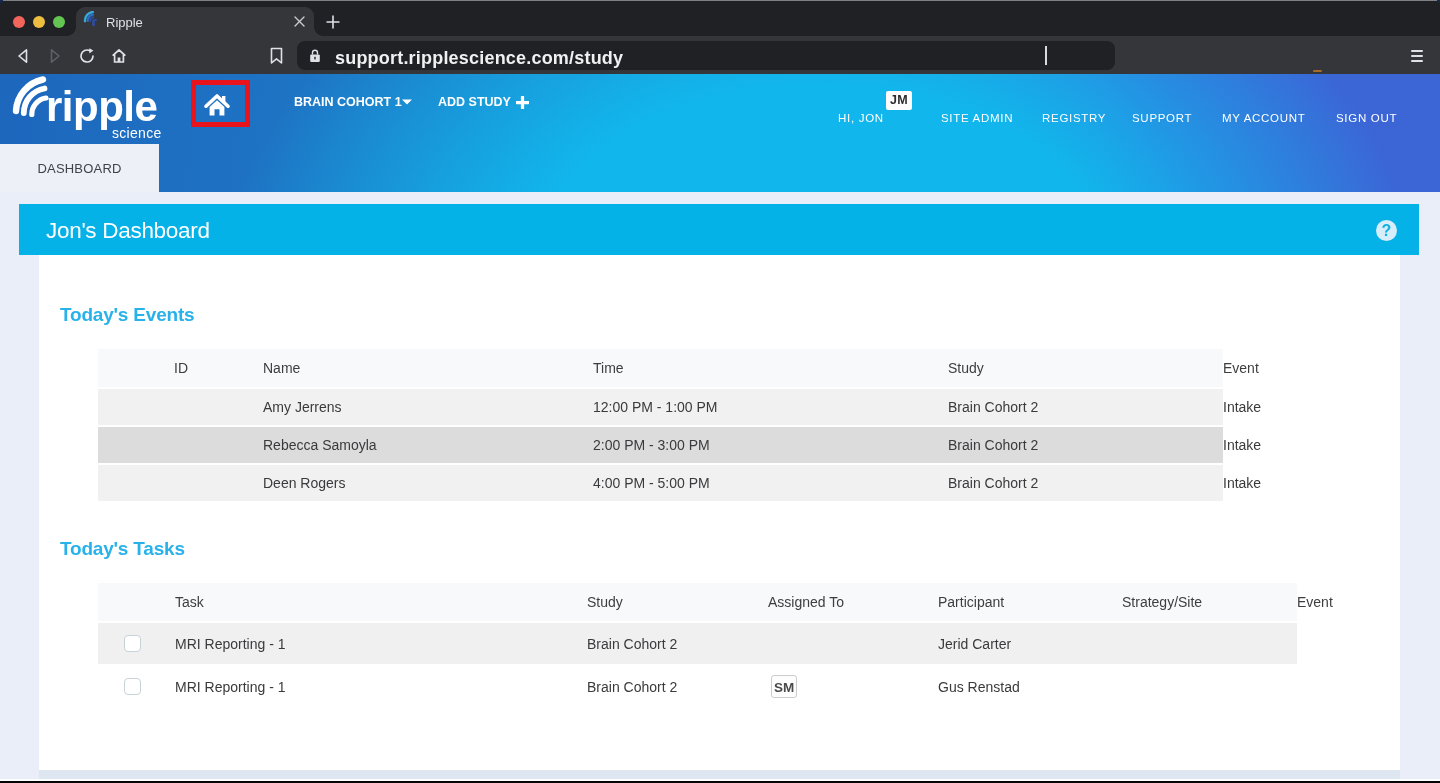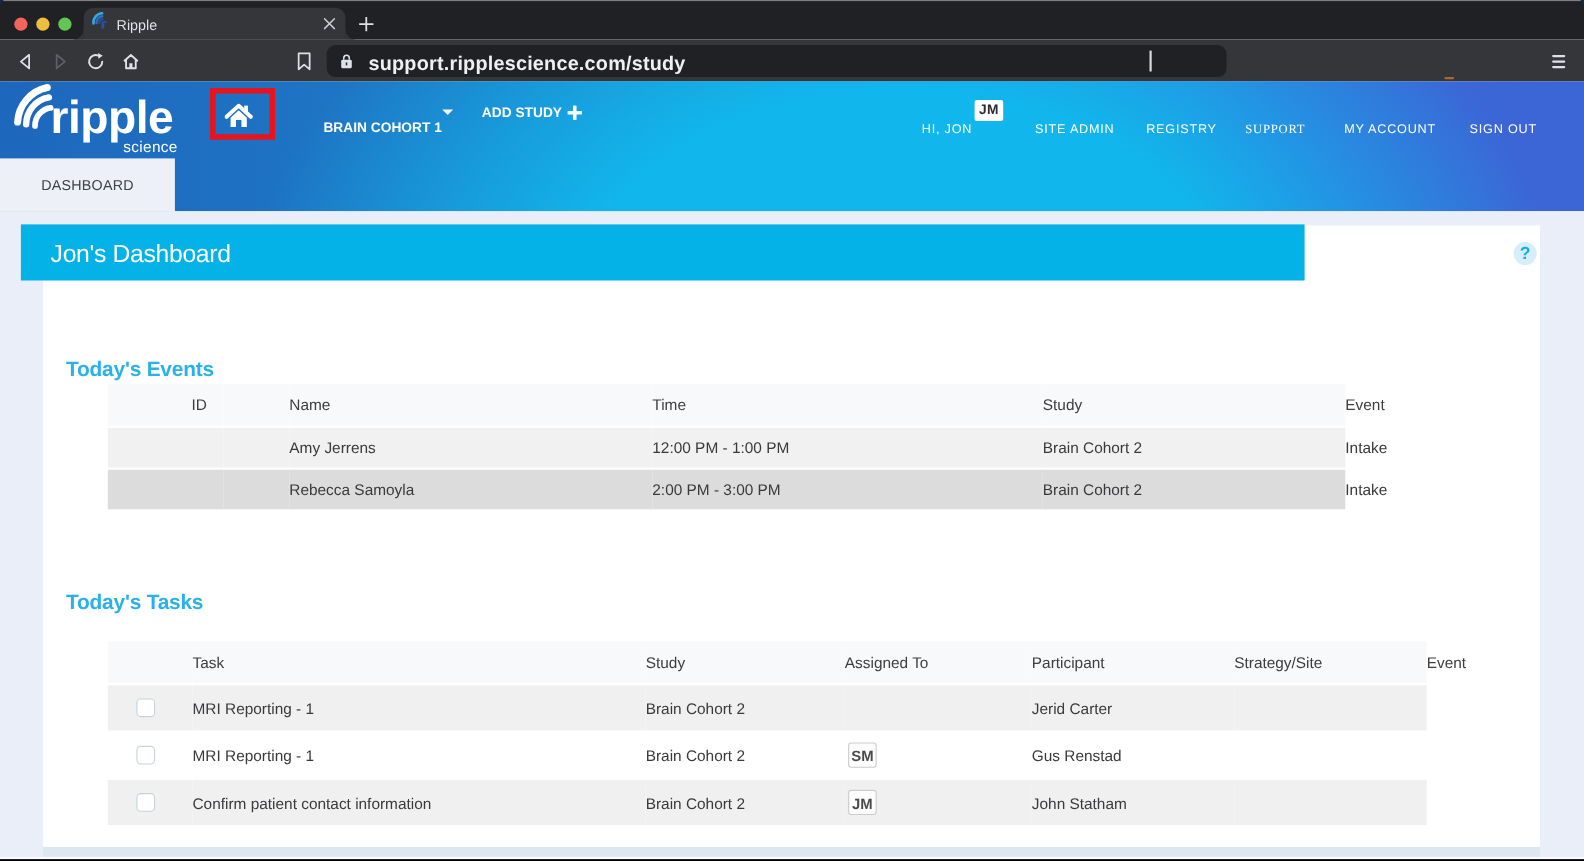--- a/index.html
+++ b/index.html
@@ -31,21 +31,21 @@
 .navitem { color:#fff; font-size:12.5px; font-weight:600; letter-spacing:0px; top:21px; }
 .rnav { color:#fff; font-size:11.5px; font-weight:400; letter-spacing:0.7px; top:22px;margin-top:16px; }
 #jmbadge { left:886px; top:17px; width:26px; height:19px; background:#fdfdfd; border-radius:2px;
   color:#2d2d2d; font-size:12.5px; font-weight:bold; text-align:center; line-height:19px; letter-spacing:0.3px;}
 #dashtab { left:0; top:70px; width:159px; height:48px; background:#edf1f7; }
 #dashtab span { position:absolute; left:0; width:100%; text-align:center; top:17px; color:#3e4347; font-size:13px; letter-spacing:0.2px; }
 
 
 #page { left:0; top:192px; width:1440px; height:587px; background:#e9eef8; }
 #card { left:39px; top:13px; width:1361px; height:565px; background:#ffffff; }
-#bluebar { left:19px; top:12px; width:1167px; height:51px; background:#04b2e8; }
+#bluebar { left:19px; top:12px; width:1400px; height:51px; background:#04b2e8; }
 #bluebar h1 { position:absolute; left:27px; top:14px; color:#fff; font-size:22.5px; font-weight:400; letter-spacing:-0.3px; }
 #helpc { left:1357px; top:16px; width:21px; height:21px; border-radius:50%; background:#d7edf9;
   color:#0db0e4; font-weight:bold; font-size:16px; text-align:center; line-height:21px; }
 h2.sect { position:absolute; left:60px; color:#28b2e9; font-size:19px; font-weight:bold; letter-spacing:-0.2px; }
 table.grid { position:absolute; left:60px; width:1132px; border-collapse:separate; border-spacing:0 2px; table-layout:fixed; font-size:14px; color:#3a3a3c;padding-left:38px; }
 table.grid th { font-weight:500; color:#3e3e40; text-align:left; background:#f8f9fa; height:38px; padding:0; }
 table.grid td { height:36px; padding:0; }
 #tasks td { height:41px; }
 .r1 td { background:#f1f1f2; }
 .r2 td { background:#dcdcdd; }
@@ -134,48 +134,48 @@
     <text x="46" y="47" font-family="Liberation Sans, sans-serif" font-size="42" font-weight="bold" fill="#fff" letter-spacing="-0.5">ripple</text>
     <text x="112" y="64" font-family="Liberation Sans, sans-serif" font-size="14" fill="#fff" letter-spacing="0.3">science</text>
   </svg>
   <div class="abs" id="homebox">
     <svg class="abs" style="left:8px; top:9px;" width="26" height="22" viewBox="0 0 26 22">
       <rect x="18" y="2" width="3.4" height="6" fill="#fff"></rect>
       <path d="M2 12.2 L13 2 L24 12.2" fill="none" stroke="#fff" stroke-width="3.6" stroke-linecap="round" stroke-linejoin="round"></path>
       <path d="M5.6 13 L13 6.2 L20.4 13 V21.5 H15.5 V15.2 H10.5 V21.5 H5.6 Z" fill="#fff"></path>
     </svg>
   </div>
-  <span class="abs navitem" style="left:294px;margin-top:14px;">BRAIN COHORT 1</span>
+  <span class="abs navitem" style="left:294px;">BRAIN COHORT 1</span>
   <svg class="abs" style="left:402px; top:25px;" width="10" height="6" viewBox="0 0 10 6">
     <path d="M0 0.5 H10 L5 5.5 Z" fill="#fff"></path>
   </svg>
   <span class="abs navitem" style="left:438px;">ADD STUDY</span>
   <svg class="abs" style="left:516px; top:22px;" width="13" height="13" viewBox="0 0 16 16">
     <path d="M8 1 V15 M1 8 H15" stroke="#fff" stroke-width="4" stroke-linecap="round"></path>
   </svg>
   <span class="abs rnav" style="left:838px;">HI,&nbsp;JON</span>
   <div class="abs" id="jmbadge">JM</div>
   <span class="abs rnav" style="left:941px;">SITE ADMIN</span>
   <span class="abs rnav" style="left:1042px;">REGISTRY</span>
-  <span class="abs rnav" style="left:1132px;font-family:Liberation Serif, serif;">SUPPORT</span>
+  <span class="abs rnav" style="left:1132px;">SUPPORT</span>
   <span class="abs rnav" style="left:1222px;">MY ACCOUNT</span>
   <span class="abs rnav" style="left:1336px;">SIGN OUT</span>
   <div class="abs" id="dashtab">
       <span>DASHBOARD</span>
     </div>
 </div>
 
 <div class="abs" id="page">
   <div class="abs" id="card"></div>
   <div class="abs" id="bluebar">
     <h1>Jon's Dashboard</h1>
     <div class="abs" id="helpc">?</div>
   </div>
 
-  <h2 class="sect" style="top:112px;margin-top:22px;">Today's Events</h2>
+  <h2 class="sect" style="top:112px;">Today's Events</h2>
   <table class="grid" id="events" style="top:155px;">
     <colgroup>
         <col style="width:105px">
         <col style="width:60px">
         <col style="width:330px">
         <col style="width:355px">
         <col style="width:275px">
         <col>
       </colgroup>
     <tbody>
@@ -193,20 +193,28 @@
           <td>Amy Jerrens</td>
           <td>12:00 PM - 1:00 PM</td>
           <td>Brain Cohort 2</td>
           <td>Intake</td>
         </tr>
     <tr class="r2">
           <td></td>
           <td></td>
           <td>Rebecca Samoyla</td>
           <td>2:00 PM - 3:00 PM</td>
+          <td>Brain Cohort 2</td>
+          <td>Intake</td>
+        </tr>
+    <tr class="r3">
+          <td></td>
+          <td></td>
+          <td>Deen Rogers</td>
+          <td>4:00 PM - 5:00 PM</td>
           <td>Brain Cohort 2</td>
           <td>Intake</td>
         </tr>
   </tbody>
     </table>
 
   <h2 class="sect" style="top:346px;">Today's Tasks</h2>
   <table class="grid" id="tasks" style="top:389px;">
     <colgroup>
         <col style="width:77px">
@@ -242,30 +250,19 @@
           <td>
             <div class="cb"></div>
           </td>
           <td>MRI Reporting - 1</td>
           <td>Brain Cohort 2</td>
           <td><span class="badge">SM</span></td>
           <td>Gus Renstad</td>
           <td></td>
           <td></td>
         </tr>
-    <tr class="t3">
-          <td>
-            <div class="cb"></div>
-          </td>
-          <td>Confirm patient contact information</td>
-          <td>Brain Cohort 2</td>
-          <td><span class="badge">JM</span></td>
-          <td>John Statham</td>
-          <td></td>
-          <td></td>
-        </tr>
   </tbody>
     </table>
 </div>
 
 <div class="abs" id="strip"></div>
 <div class="abs" id="whiteline"></div>
 <div class="abs" id="blackbar"></div>
 
 </body></html>

